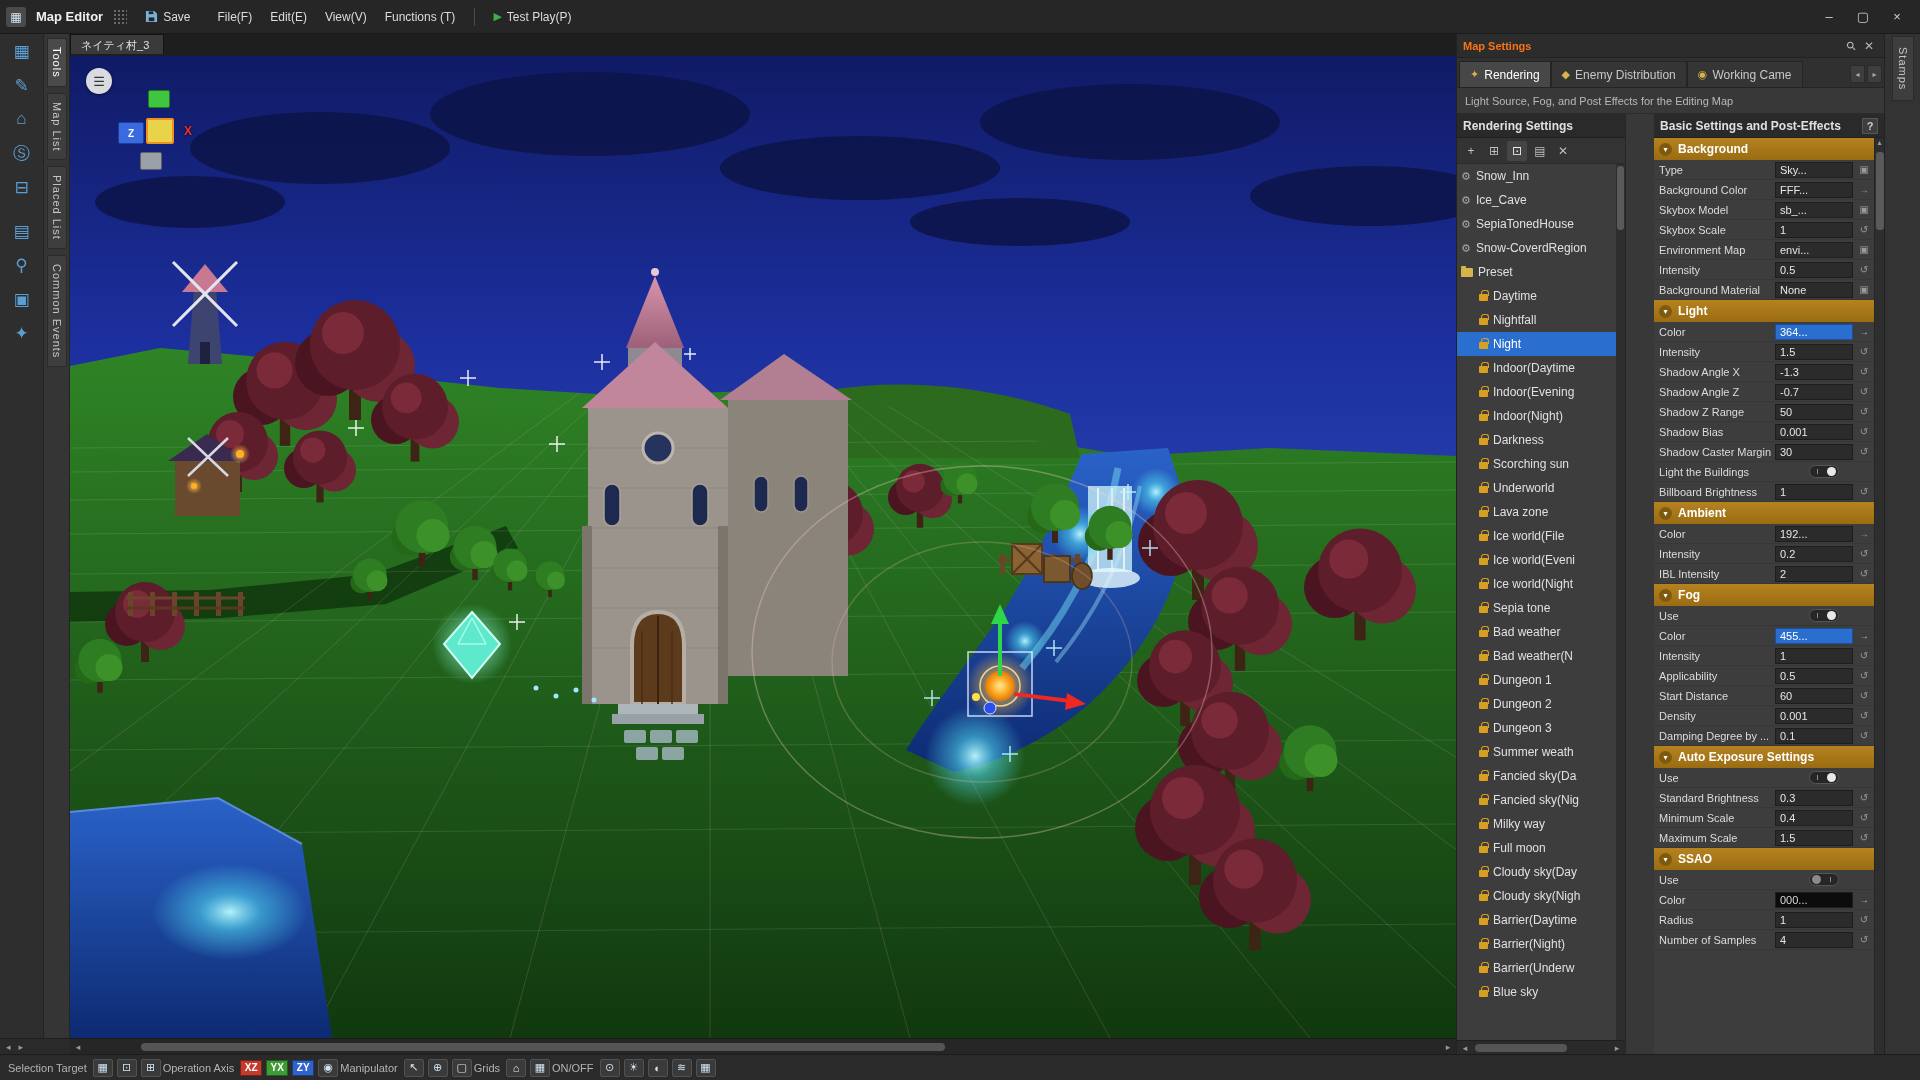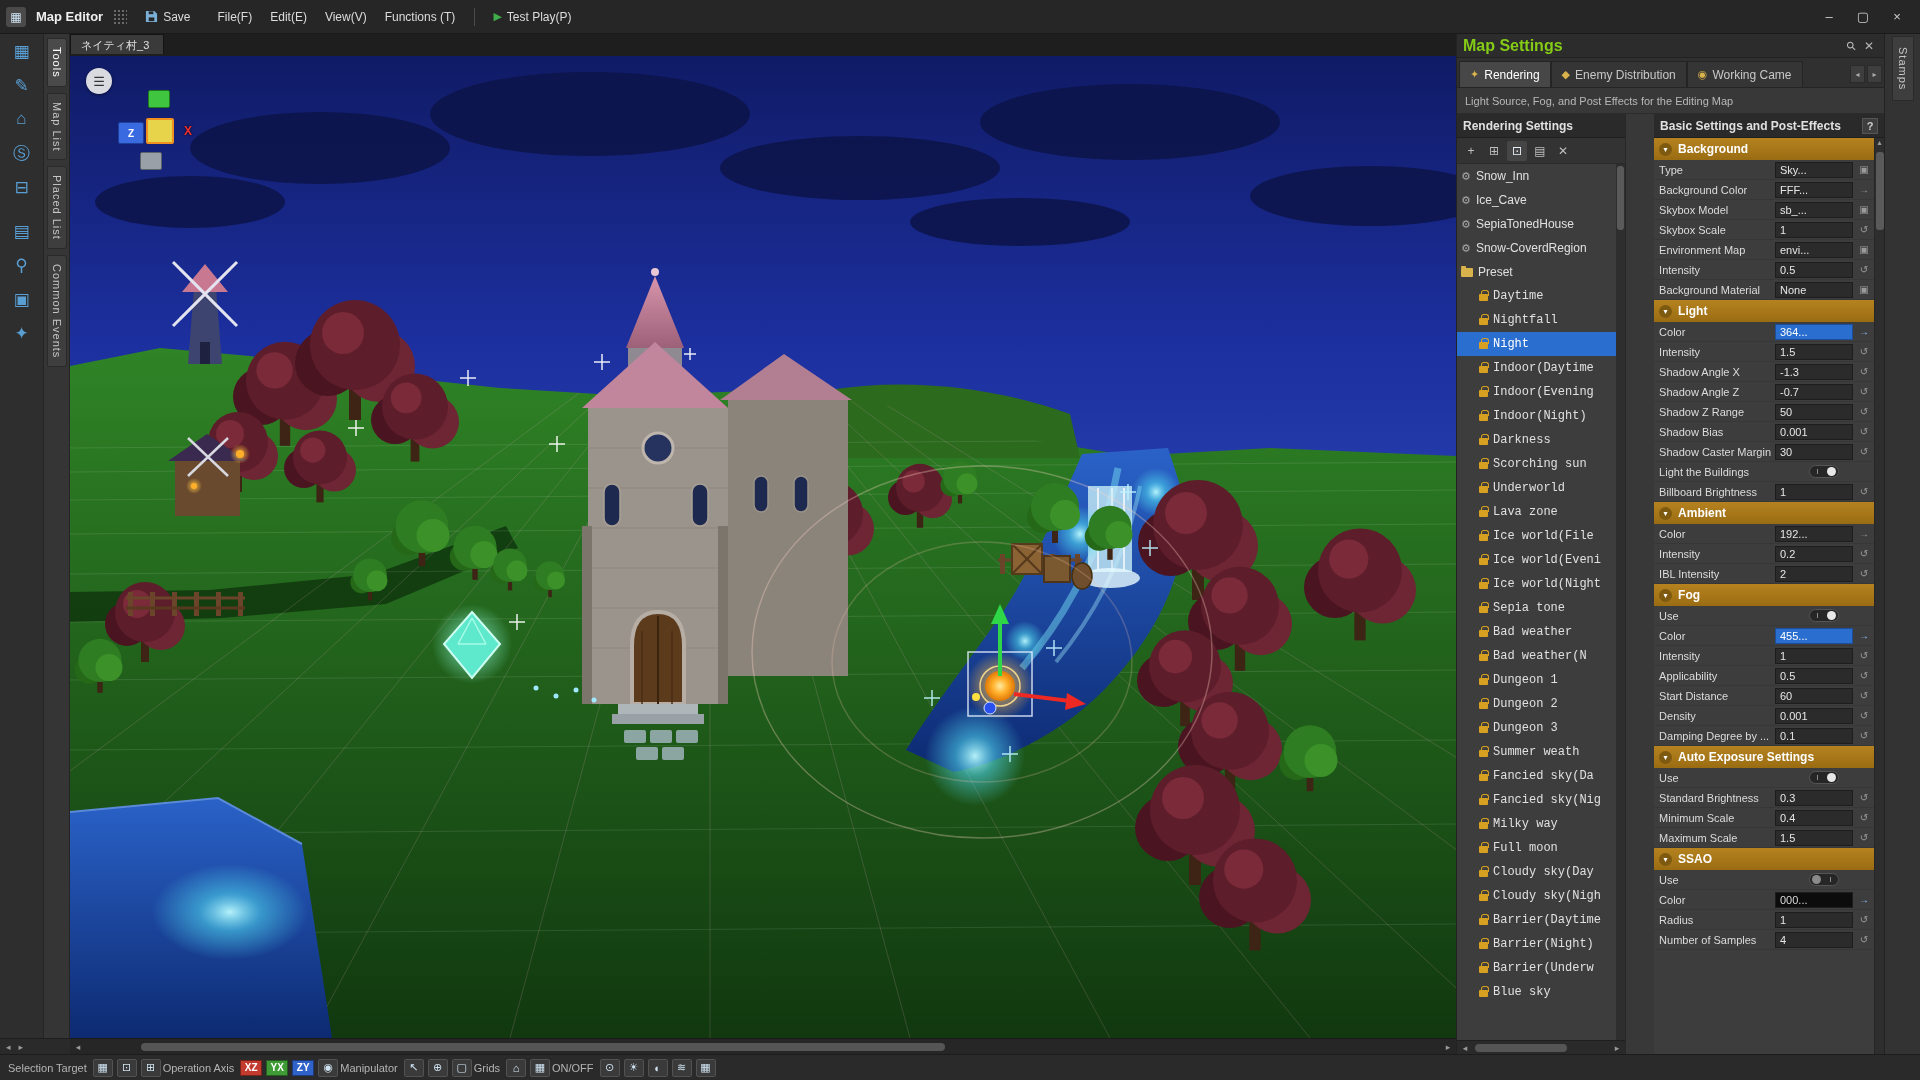--- a/index.html
+++ b/index.html
@@ -67,21 +67,21 @@
     color:#9a9a9a; font-size:9px; }
   .hthumb { height:8px; background:#555; border-radius:4px; }
   #vp-hthumb { width:58%; margin-left:4%; }
   #vp-hspacer { flex:1; }
 
   
   #map-settings { width:428px; background:#383838; border-left:1px solid #222; display:flex;
     flex-direction:column; min-height:0; }
   #ms-header { height:24px; background:#2c2c2c; display:flex; align-items:center; padding:0 6px;
     border-bottom:1px solid #222; flex:0 0 24px; }
-  #ms-title { font-size:16px; font-weight:bold; color:#84cc16; flex:1; }
+  #ms-title { font-size:11px; font-weight:bold; color:#f97316; flex:1; }
   .ms-hicon { color:#b8b8b8; font-size:12px; width:18px; text-align:center; }
   .pin-rot { display:inline-block; transform:rotate(-45deg); }
   #ms-tabs { height:30px; display:flex; align-items:flex-end; background:#303030; padding:0 2px;
     border-bottom:1px solid #242424; flex:0 0 30px; }
   .ms-tab { display:flex; align-items:center; gap:5px; font-size:12px; color:#c8c8c8;
     padding:5px 10px; border:1px solid #242424; border-bottom:none; background:#353535; height:26px; }
   .ms-tab.selected { background:#474747; color:#fff; }
   .ms-tab .tab-ic { font-size:11px; color:#d8b24a; }
   #ms-tab-arrows { margin-left:auto; display:flex; gap:2px; padding-bottom:4px; }
   .ms-arrow { width:15px; height:18px; background:#3e3e3e; border:1px solid #2a2a2a;
@@ -97,21 +97,21 @@
     display:flex; align-items:center; padding:0 6px; flex:0 0 24px; border-bottom:1px solid #1f1f1f; }
   #rs-toolbar { height:26px; display:flex; align-items:center; gap:3px; padding:0 4px;
     background:#333; border-bottom:1px solid #2a2a2a; flex:0 0 26px; }
   .rs-tool { width:20px; height:20px; display:flex; align-items:center; justify-content:center;
     color:#bfbfbf; font-size:12px; border-radius:2px; }
   .rs-tool.lit { background:#454545; color:#e8f0f8; }
   #rs-list { flex:1; overflow:hidden; background:#3d3d3d; position:relative; }
   .rs-item { height:24px; display:flex; align-items:center; gap:5px; padding:0 4px;
     font-size:12px; color:#e0e0e0; white-space:nowrap; overflow:hidden; }
   .rs-item .gear { color:#a8a8a8; font-size:11px; }
-  .rs-item.child { padding-left:22px;font-family:Liberation Mono, monospace; }
+  .rs-item.child { padding-left:22px; }
   .rs-item.selected { background:#2a6fd0; color:#fff; }
   .lock { display:inline-block; width:9px; height:7px; background:#d8a020; border-radius:1px;
     position:relative; margin-top:3px; flex:0 0 9px; }
   .lock::before { content:""; position:absolute; left:1.5px; top:-4px; width:6px; height:5px;
     border:1.5px solid #d8a020; border-bottom:none; border-radius:3px 3px 0 0; }
   .folder { display:inline-block; width:12px; height:9px; background:#d8b24a; border-radius:1px;
     position:relative; flex:0 0 12px; }
   .folder::before { content:""; position:absolute; left:0; top:-2px; width:5px; height:2px;
     background:#d8b24a; border-radius:1px 1px 0 0; }
   #rs-vscroll { position:absolute; right:0; top:50px; bottom:14px; width:9px; background:#2e2e2e; }

